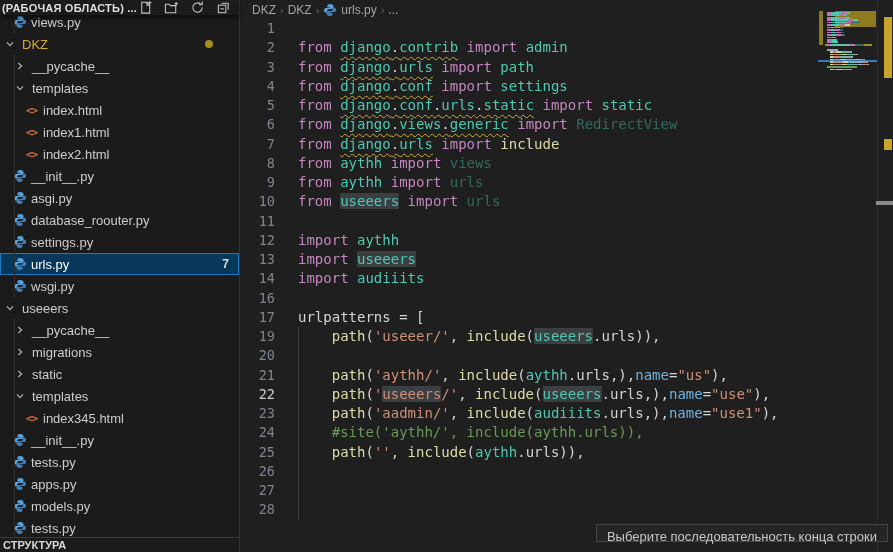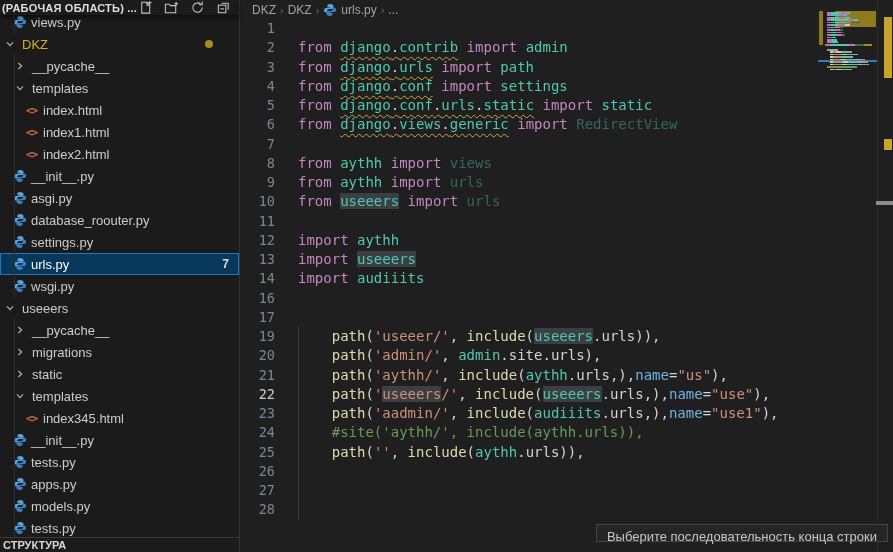--- a/index.html
+++ b/index.html
@@ -369,20 +369,21 @@
         <div class="cline">
           <span class="ln">5</span>
           <span class="ct"><span class="tk-k">from </span><span class="tk-m sq">django</span><span class="tk-t sq">.</span><span class="tk-m sq">conf</span><span class="tk-t sq">.</span><span class="tk-m sq">urls</span><span class="tk-t sq">.</span><span class="tk-m sq">static</span><span class="tk-k"> import </span><span class="tk-m">static</span></span>
         </div>
         <div class="cline">
           <span class="ln">6</span>
           <span class="ct"><span class="tk-k">from </span><span class="tk-m sq">django</span><span class="tk-t sq">.</span><span class="tk-m sq">views</span><span class="tk-t sq">.</span><span class="tk-m sq">generic</span><span class="tk-k"> import </span><span class="tk-d">RedirectView</span></span>
         </div>
         <div class="cline">
           <span class="ln">7</span>
+          <span class="ct"><span class="tk-k">from </span><span class="tk-m sq">django</span><span class="tk-t sq">.</span><span class="tk-m sq">urls</span><span class="tk-k"> import </span><span class="tk-f">include</span></span>
         </div>
         <div class="cline">
           <span class="ln">8</span>
           <span class="ct"><span class="tk-k">from </span><span class="tk-m">aythh</span><span class="tk-k"> import </span><span class="tk-d">views</span></span>
         </div>
         <div class="cline">
           <span class="ln">9</span>
           <span class="ct"><span class="tk-k">from </span><span class="tk-m">aythh</span><span class="tk-k"> import </span><span class="tk-d">urls</span></span>
         </div>
         <div class="cline">
@@ -403,28 +404,28 @@
         <div class="cline">
           <span class="ln">14</span>
           <span class="ct"><span class="tk-k">import </span><span class="tk-m">audiiits</span></span>
         </div>
         <div class="cline">
           <span class="ln">16</span>
           <span class="ct"></span>
         </div>
         <div class="cline">
           <span class="ln">17</span>
+          <span class="ct"><span class="tk-t">urlpatterns = [</span></span>
         </div>
         <div class="cline guide">
           <span class="ln">19</span>
           <span class="ct"><span class="tk-t">    </span><span class="tk-f">path</span><span class="tk-t">(</span><span class="tk-s">'useeer/'</span><span class="tk-t">, </span><span class="tk-f">include</span><span class="tk-t">(</span><span class="tk-m hl">useeers</span><span class="tk-t">.urls)),</span></span>
         </div>
         <div class="cline guide">
           <span class="ln">20</span>
-          <span class="ct"><span class="tk-t">    </span><span class="tk-f">path</span><span class="tk-t">(</span><span class="tk-s">'admin/'</span><span class="tk-t">, </span><span class="tk-m">admin</span><span class="tk-t">.site.urls),</span></span>
         </div>
         <div class="cline guide">
           <span class="ln">21</span>
           <span class="ct"><span class="tk-t">    </span><span class="tk-f">path</span><span class="tk-t">(</span><span class="tk-s">'aythh/'</span><span class="tk-t">, </span><span class="tk-f">include</span><span class="tk-t">(</span><span class="tk-m">aythh</span><span class="tk-t">.urls,),</span><span class="tk-b">name</span><span class="tk-t">=</span><span class="tk-s">"us"</span><span class="tk-t">),</span></span>
         </div>
         <div class="cline guide active">
           <span class="ln">22</span>
           <span class="ct"><span class="tk-t">    </span><span class="tk-f">path</span><span class="tk-t">(</span><span class="tk-s">'</span><span class="tk-s hl">useeers</span><span class="tk-s">/'</span><span class="tk-t">, </span><span class="tk-f">include</span><span class="tk-t">(</span><span class="tk-m hl">useeers</span><span class="tk-t">.urls,),</span><span class="tk-b">name</span><span class="tk-t">=</span><span class="tk-s">"use"</span><span class="tk-t">),</span></span>
         </div>
         <div class="cline guide">

